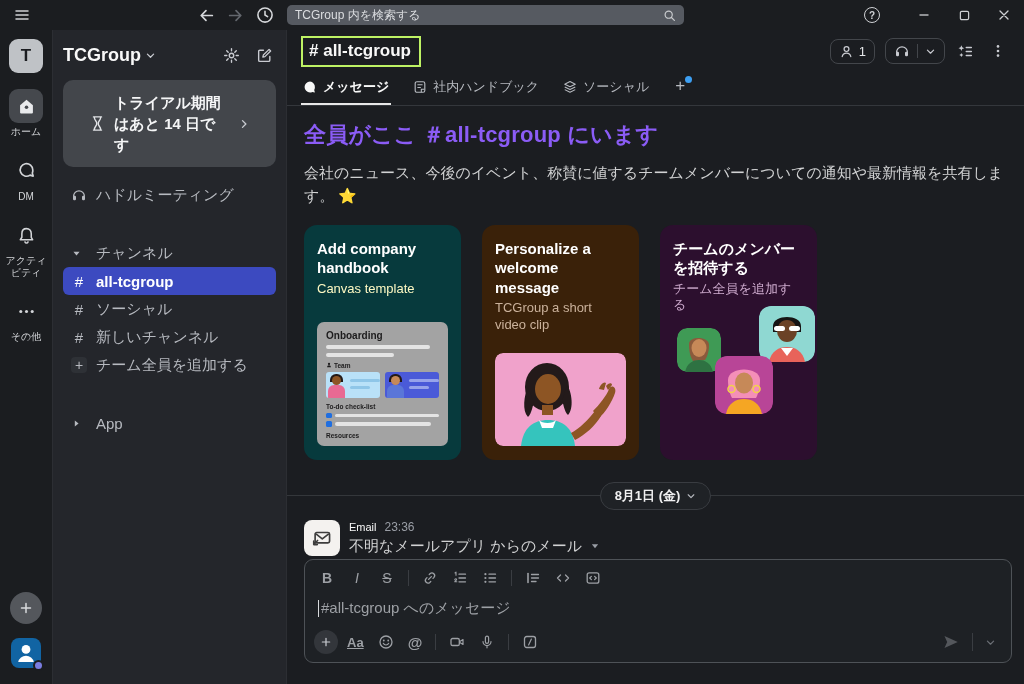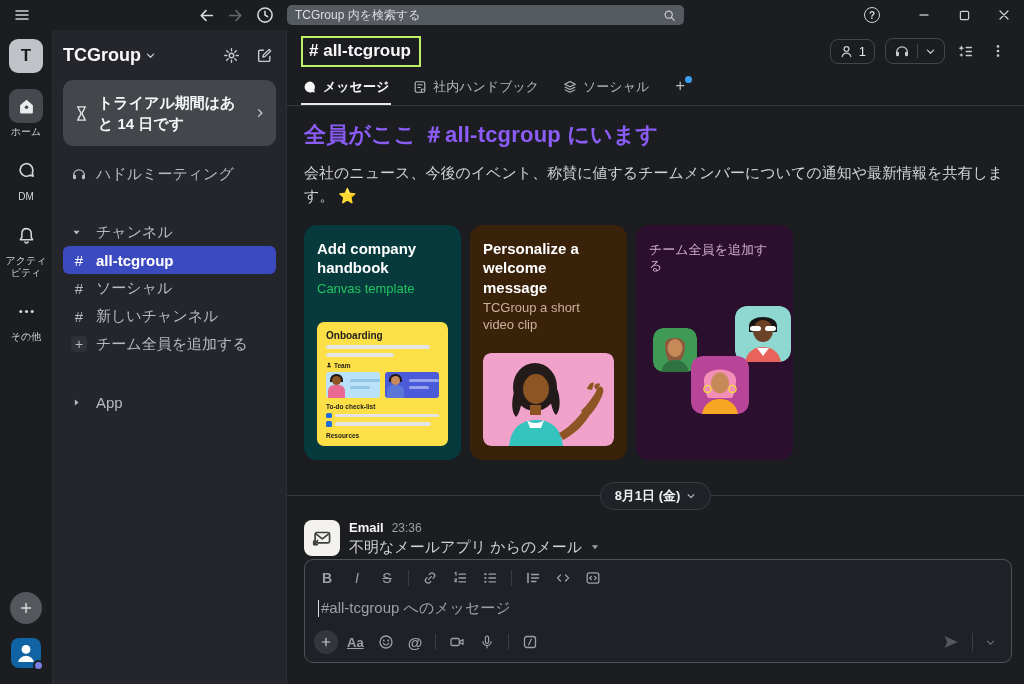--- a/index.html
+++ b/index.html
@@ -44,21 +44,21 @@
     margin-bottom:16px;cursor:pointer;color:#fff;display:flex;align-items:center;justify-content:center}
   .status-dot{position:absolute;right:-3px;bottom:-3px;width:11px;height:11px;border-radius:50%;
     background:#7a7de0;border:2px solid #1b1d20}
   
   .sidebar{position:absolute;left:52px;top:30px;width:234px;height:654px;background:#24262b;
     border-left:1px solid #2c2e33;padding:12px 10px 0 10px;font-size:15px}
   .ws-header{display:flex;align-items:center;height:26px;margin-bottom:12px}
   .ws-name{font-size:18px;font-weight:bold;color:#f8f8f8;cursor:pointer;display:flex;align-items:center;gap:4px}
   .ws-header .spacer{flex:1}
   .hdr-iconbtn{color:#c9cbd1;padding:3px;margin-left:10px;cursor:pointer}
-  .trial-card{background:#43464b;border-radius:10px;padding:12px 10px;display:flex;align-items:center;
+  .trial-card{background:#43464b;border-radius:10px;padding:12px 26px;display:flex;align-items:center;
     gap:8px;cursor:pointer;margin-bottom:14px}
   .trial-card .icon{color:#e2e4e7;flex:none}
   .trial-text{color:#f5f6f7;font-weight:bold;font-size:15px;line-height:1.4;flex:1}
   .trial-card .chev{color:#c9cbd1;flex:none}
   .side-row{display:flex;align-items:center;gap:9px;height:28px;padding:0 8px;border-radius:6px;
     color:#b7bac0;cursor:pointer}
   .side-row .icon{color:#b7bac0;width:16px;text-align:center;flex:none}
   .section-hdr{margin-top:30px}
   .side-row.selected{background:#3c4ac0;color:#ffffff}
   .side-row.selected .icon,.side-row.selected .hash{color:#ffffff}
@@ -84,33 +84,33 @@
   .tab{display:flex;align-items:center;gap:6px;font-size:13px;color:#b7bac0;padding:6px 2px 9px;
     cursor:pointer;position:relative}
   .tab.active{color:#f8f8f8;font-weight:bold;border-bottom:2px solid #e8e8e8;padding-bottom:7px}
   .tab .icon{color:inherit}
   .tab-plus{font-size:17px;color:#b7bac0;position:relative;padding:2px 4px 9px}
   .tab-dot{position:absolute;top:2px;right:-3px;width:7px;height:7px;border-radius:50%;background:#3d9ff2}
   
   .content{flex:1;padding:14px 17px 0 17px;position:relative;overflow:hidden}
   .welcome-h{font-size:22px;font-weight:bold;color:#8b5cf6;letter-spacing:.2px}
   .welcome-p{font-size:15px;color:#d1d2d3;margin-top:11px;line-height:1.55;max-width:700px}
-  .cards{display:flex;gap:9px;margin-top:17px}
+  .cards{display:flex;gap:21px;margin-top:17px}
   .card{width:157px;height:235px;border-radius:13px;padding:14px 13px;display:flex;
     flex-direction:column;cursor:pointer}
   .card-teal{background:#073a3d}
   .card-brown{background:#3a2109}
   .card-plum{background:#2c0f2e}
   .card-title{font-size:15px;font-weight:bold;color:#ffffff;line-height:1.3}
   .card-sub{font-size:13px;margin-top:3px;line-height:1.3}
-  .card-teal .card-sub{color:#22c55e}
+  .card-teal .card-sub{color:#fef9c3}
   .card-brown .card-sub{color:#cbb29c}
   .card-plum .card-sub{color:#cfaccf}
   
-  .preview{background:#fde047;border-radius:7px;margin-top:auto;height:124px;padding:8px 9px;
+  .preview{background:#a3a3a3;border-radius:7px;margin-top:auto;height:124px;padding:8px 9px;
     color:#1d1c1d;overflow:hidden}
   .pv-h{font-size:10px;font-weight:bold}
   .pv-bar{height:4px;border-radius:2px;background:#e4e4e4;margin-top:4px}
   .pv-label{font-size:6.5px;font-weight:bold;margin-top:5px;display:flex;align-items:center;gap:2px}
   .pv-tiles{display:flex;gap:5px;margin-top:3px}
   .pv-tile{width:62px;height:26px;border-radius:3px;position:relative;overflow:hidden}
   .pv-tile.blue-lt{background:#b9e1f8}.pv-tile.blue{background:#4a5ad8}
   .pv-av-head{position:absolute;left:6px;top:4px;width:9px;height:9px;border-radius:50%}
   .pv-av-body{position:absolute;left:2px;top:13px;width:17px;height:13px;border-radius:6px 6px 0 0}
   .pv-hair{position:absolute;left:4px;top:2px;width:13px;height:8px;border-radius:6px 6px 0 0;background:#231a18}
@@ -130,21 +130,21 @@
     align-items:center;justify-content:center}
   .date-divider .line{position:absolute;left:0;right:0;top:11px;border-top:1px solid #34373b}
   .date-pill{position:relative;background:#1f2226;border:1px solid #393c41;border-radius:999px;
     padding:4px 14px;display:flex;align-items:center;gap:6px;cursor:pointer}
   .date-pill .txt{font-size:13px;font-weight:bold;color:#f0f0f1}
   .date-pill .icon{color:#b7bac0}
   .message{display:flex;gap:9px;margin-top:12px}
   .msg-avatar{width:36px;height:36px;border-radius:8px;background:#f4f2ef;flex:none;
     display:flex;align-items:center;justify-content:center;color:#3d3d3c}
   .msg-head{display:flex;align-items:baseline;gap:8px}
-  .msg-sender{font-size:13px;font-weight:bold;color:#f8f8f8;cursor:pointer}
+  .msg-sender{font-size:11px;font-weight:normal;color:#f8f8f8;cursor:pointer}
   .msg-time{font-size:12px;color:#9a9ea6;cursor:pointer}
   .msg-body{font-size:15px;color:#d1d2d3;margin-top:3px;display:flex;align-items:center;gap:8px}
   .collapse-tri{color:#9a9ea6;font-size:10px;cursor:pointer}
   
   .composer{position:absolute;left:17px;right:12px;bottom:21px;border:1px solid #4e5257;
     border-radius:9px;background:#1e2125;padding:7px 9px 8px}
   .fmt-row{display:flex;align-items:center;gap:4px;color:#9da0a5}
   .fmt{width:26px;height:22px;display:flex;align-items:center;justify-content:center;
     border-radius:4px;cursor:pointer;color:#9da0a5}
   .fmt.txtic{font-size:14px}
@@ -517,20 +517,21 @@
             <ellipse cx="53" cy="36" rx="13" ry="15" fill="#8d5524"></ellipse>
             <path d="M47 52h11v10H47z" fill="#8d5524"></path>
             <path d="M26 93c2-18 12-26 27-26s25 8 27 26z" fill="#35c4bd"></path>
             <path d="M44 67c3 4 14 4 17 0l-3 8H47z" fill="#ffffff"></path>
             <path d="M76 80c8-4 18-14 24-22l6 5c-6 10-16 19-26 24z" fill="#8d5524"></path>
           </svg>
         </div>
       </div>
 
       <div class="card card-plum">
+        <div class="card-title">チームのメンバーを招待する</div>
         <div class="card-sub">チーム全員を追加する</div>
         <div class="art3">
           <span class="av-tile icon" style="left:4px;top:14px;width:44px;height:44px">
             <svg width="44" height="44" viewBox="0 0 44 44">
               <rect width="44" height="44" rx="10" fill="#3f9a55"></rect>
               <path d="M12 16c0-8 20-8 20 1 0 7-2 12-4 15l-12 1c-3-4-4-11-4-17z" fill="#8b5a3c"></path>
               <ellipse cx="22" cy="20" rx="7.5" ry="9" fill="#c68958"></ellipse>
               <path d="M8 44c2-9 8-12 14-12s12 3 14 12z" fill="#2e7242"></path>
             </svg>
           </span>

